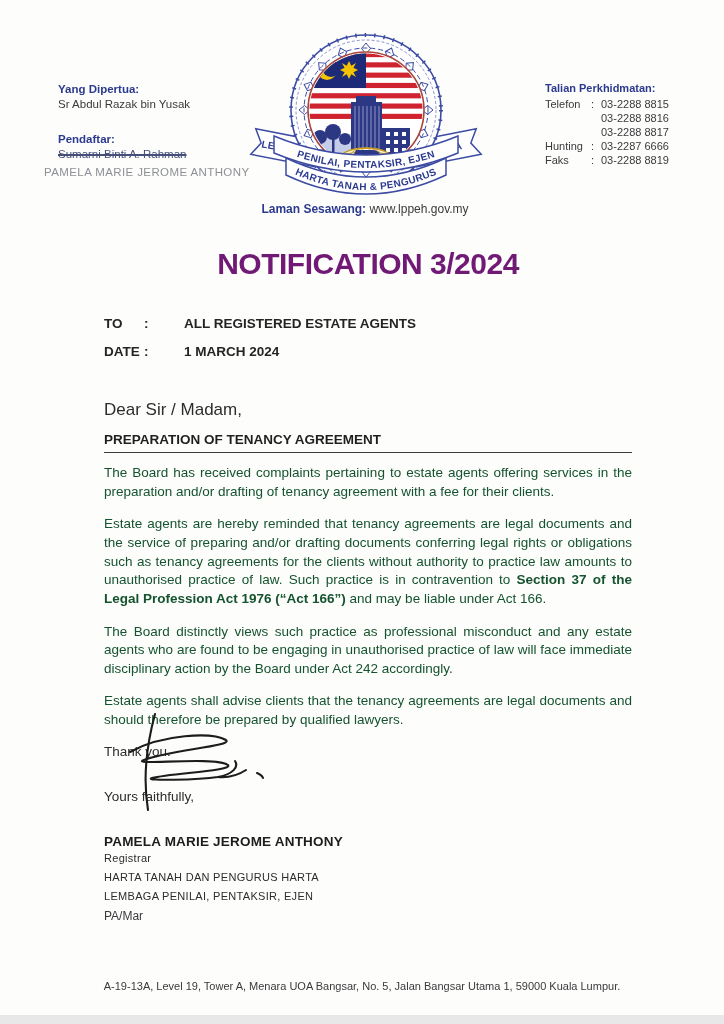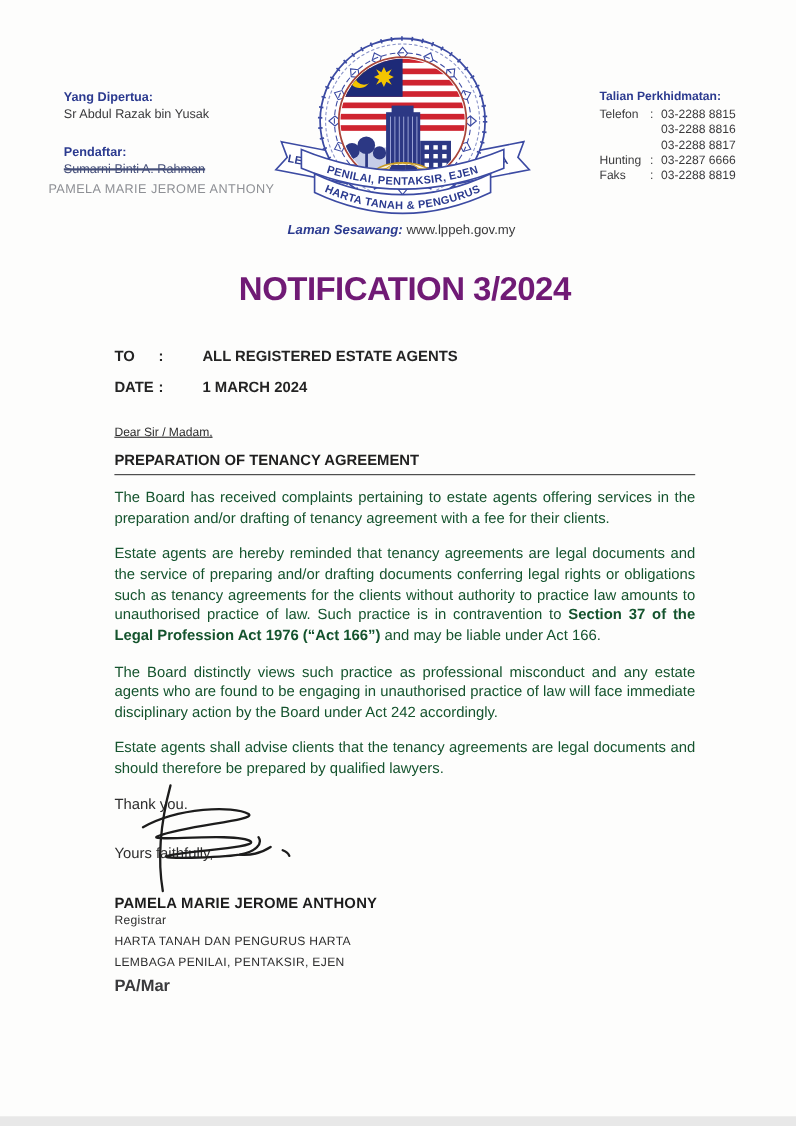--- a/index.html
+++ b/index.html
@@ -15,35 +15,35 @@
   .lh-gap{height:21px;}
   .lh-struck{color:#454f79;text-decoration:line-through;text-decoration-thickness:1.5px;margin-top:1px;}
   .lh-stamp{color:#8e9095;margin-left:-14px;margin-top:4px;font-size:11.5px;letter-spacing:.4px;}
   
   .lh-right{position:absolute;left:545px;top:81px;font-size:11px;line-height:14px;color:#3a3a3c;}
   .lh-right .title{color:#2b3a8f;font-weight:bold;margin-bottom:2px;}
   .phone-row{display:grid;grid-template-columns:46px 10px auto;}
   
   .logo{position:absolute;left:248px;top:32px;}
   .website{position:absolute;left:240px;top:202px;width:250px;text-align:center;font-size:12px;}
-  .website .lbl{color:#2b3a8f;font-weight:bold;font-style:italic;}
+  .website .lbl{color:#2b3a8f;font-weight:bold;}
   .website .val{color:#3a3a3c;}
   
   .col{position:absolute;left:104px;top:246px;width:528px;}
   .doc-title{text-align:center;font-size:30px;font-weight:bold;letter-spacing:-.5px;color:#701a75;line-height:36px;}
   .meta{margin-top:32px;font-size:13.5px;font-weight:bold;color:#242424;}
   .meta-row{display:grid;grid-template-columns:40px 40px auto;margin-bottom:9px;line-height:19px;}
-  .salutation{margin-top:26px;font-size:11px;text-decoration:underline;}
+  .salutation{margin-top:39px;font-size:17px;}
   .subject{margin-top:12px;font-size:13.5px;font-weight:bold;border-bottom:1.5px solid #3c3c3c;padding-bottom:5px;color:#1f1f1f;}
   .para{margin-top:11px;font-size:13.5px;line-height:18.8px;text-align:justify;color:#14532d;}
   .thanks{margin-top:11px;font-size:13.5px;}
   .closing{margin-top:30px;font-size:13.5px;}
   .sig-name{margin-top:30px;font-size:13.5px;font-weight:bold;color:#1d1d1d;letter-spacing:.2px;}
   .sig-line{font-size:11px;line-height:19px;color:#2d2d2d;letter-spacing:.3px;}
-  .sig-ref{font-size:15px;font-weight:bold;color:#3a3a3c;margin-top:3px;}
+  .sig-ref{font-size:12px;font-weight:normal;color:#3a3a3c;margin-top:3px;}
   
   .signature-svg{position:absolute;left:100px;top:710px;pointer-events:none;}
   
   .footer{position:absolute;left:0;top:980px;width:724px;text-align:center;font-size:11px;color:#3a3a3c;}
 </style>
 </head>
 <body>
 
 <div class="page">
 
@@ -235,14 +235,15 @@
 
   <svg class="signature-svg" width="180" height="110" viewBox="0 0 180 110">
     <g fill="none" stroke="#1c1c1c" stroke-width="2.1" stroke-linecap="round">
       <path d="M55 4 C 48 30 42 64 48 100"></path>
       <path d="M30 42 C 62 24 112 22 126 30 C 134 36 70 40 44 50 C 28 56 116 46 128 55 C 133 61 72 63 52 68 C 42 71 98 70 118 67 C 133 64 139 57 135 51"></path>
       <path d="M118 67 C 130 68 140 64 146 60"></path>
       <path d="M157 63 q 5 2 6 5"></path>
     </g>
   </svg>
 
+  <div class="footer">A-19-13A, Level 19, Tower A, Menara UOA Bangsar, No. 5, Jalan Bangsar Utama 1, 59000 Kuala Lumpur.</div>
 
 </div>
 
 </body></html>

